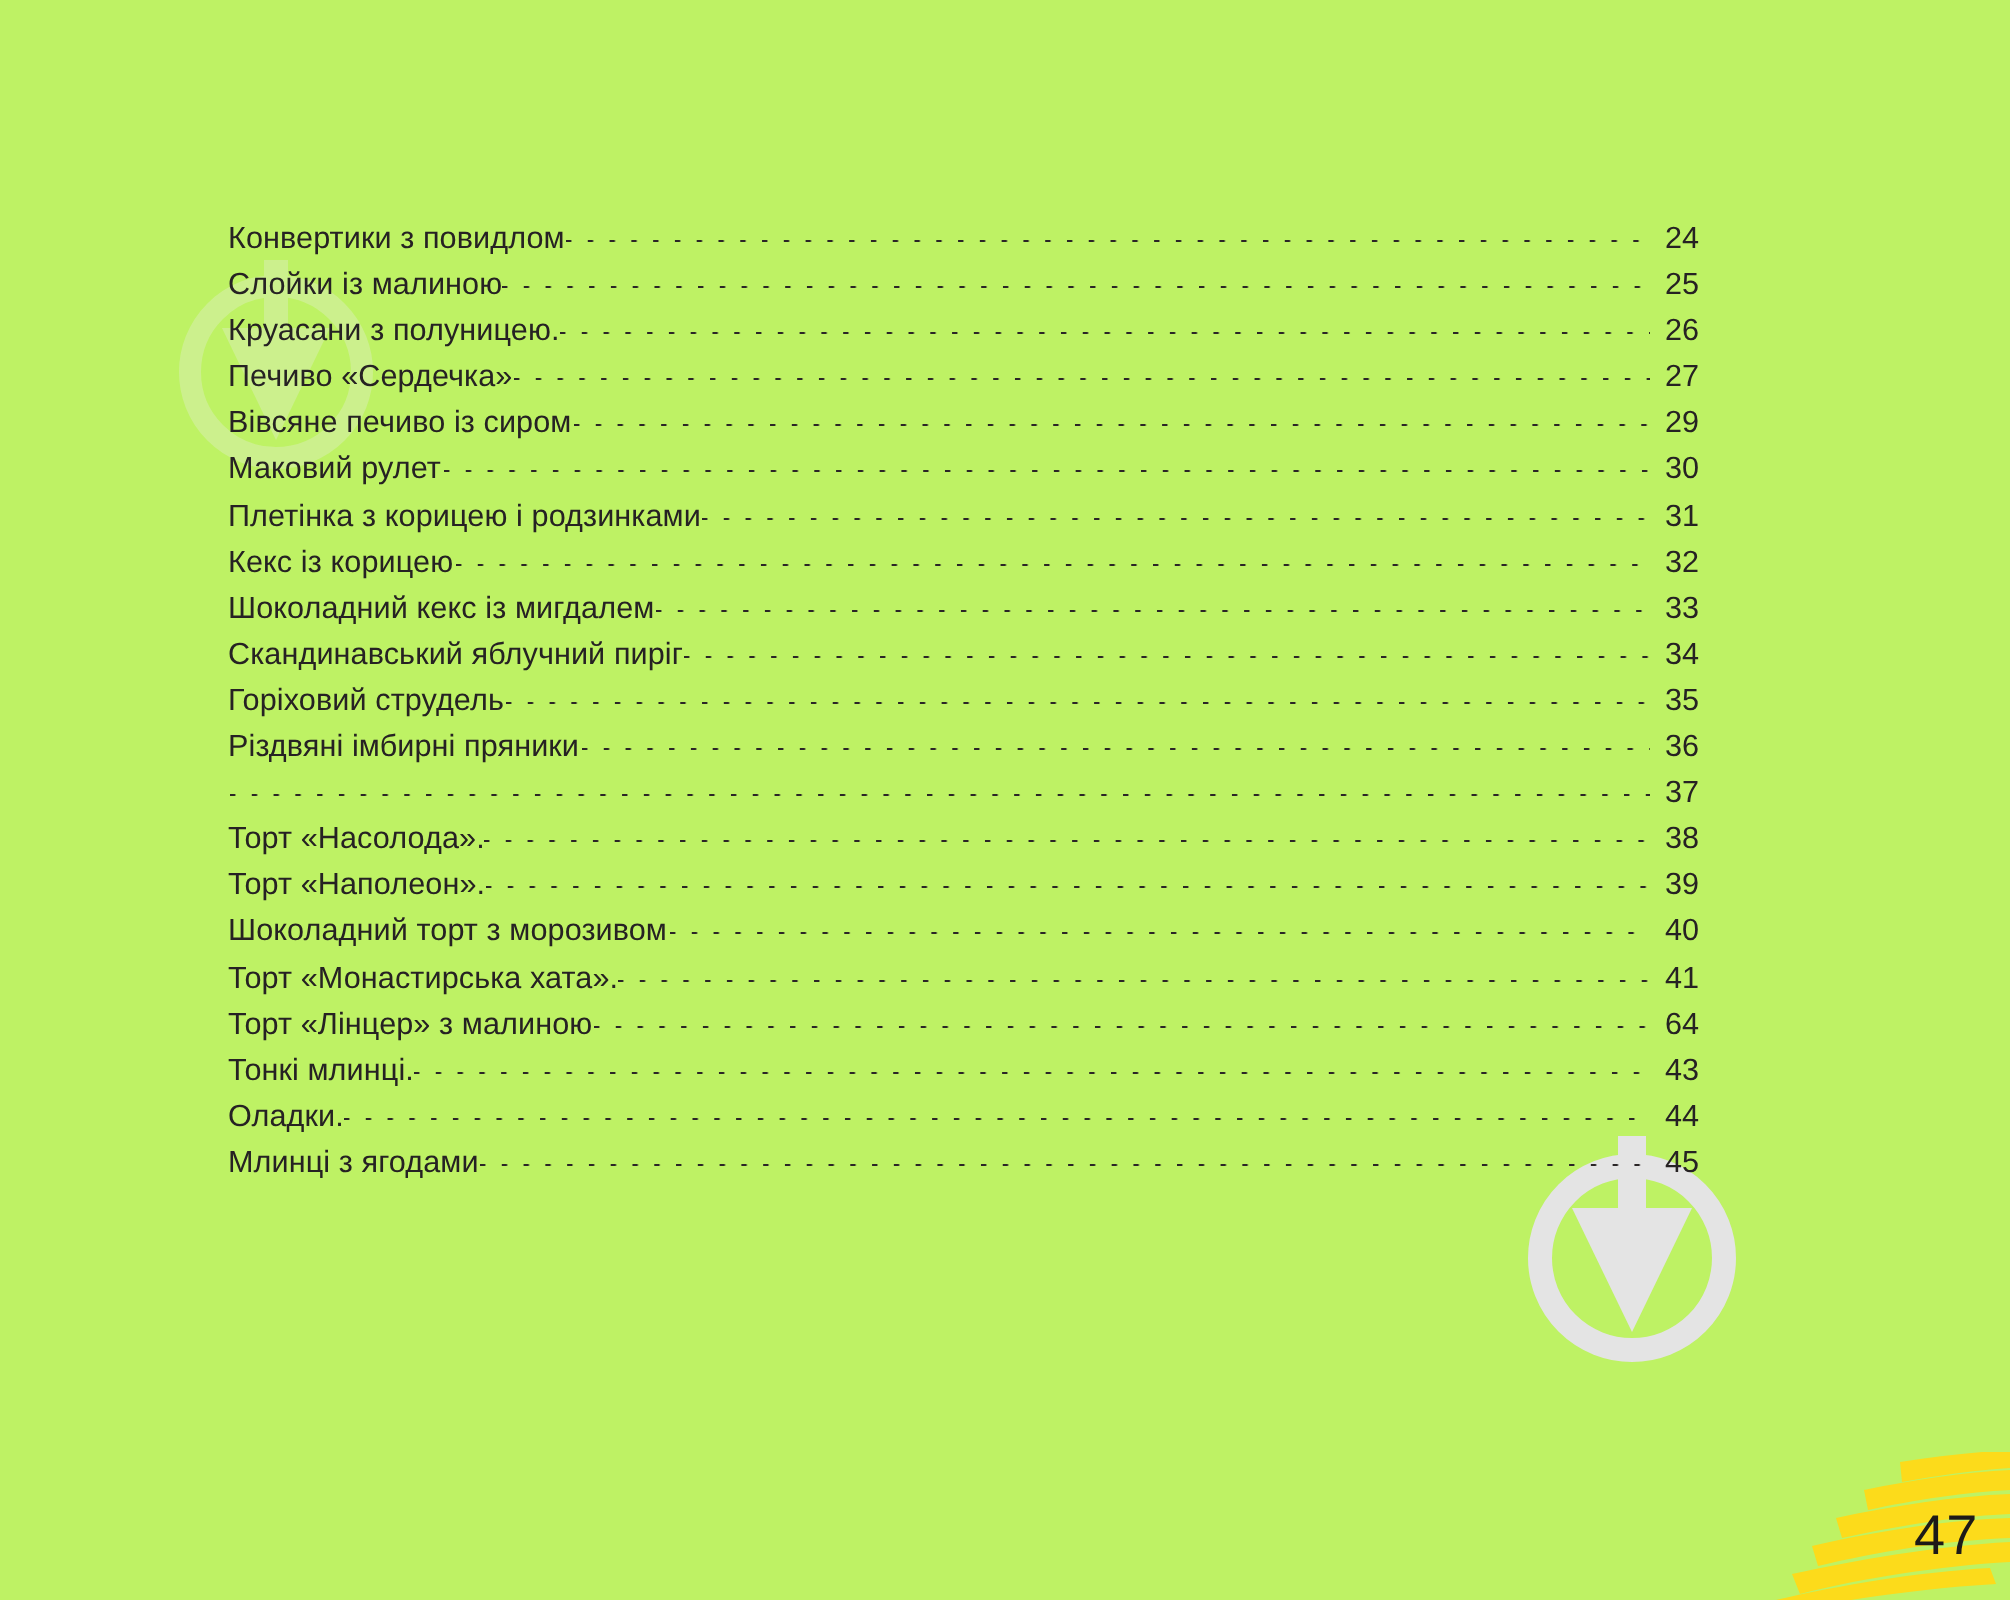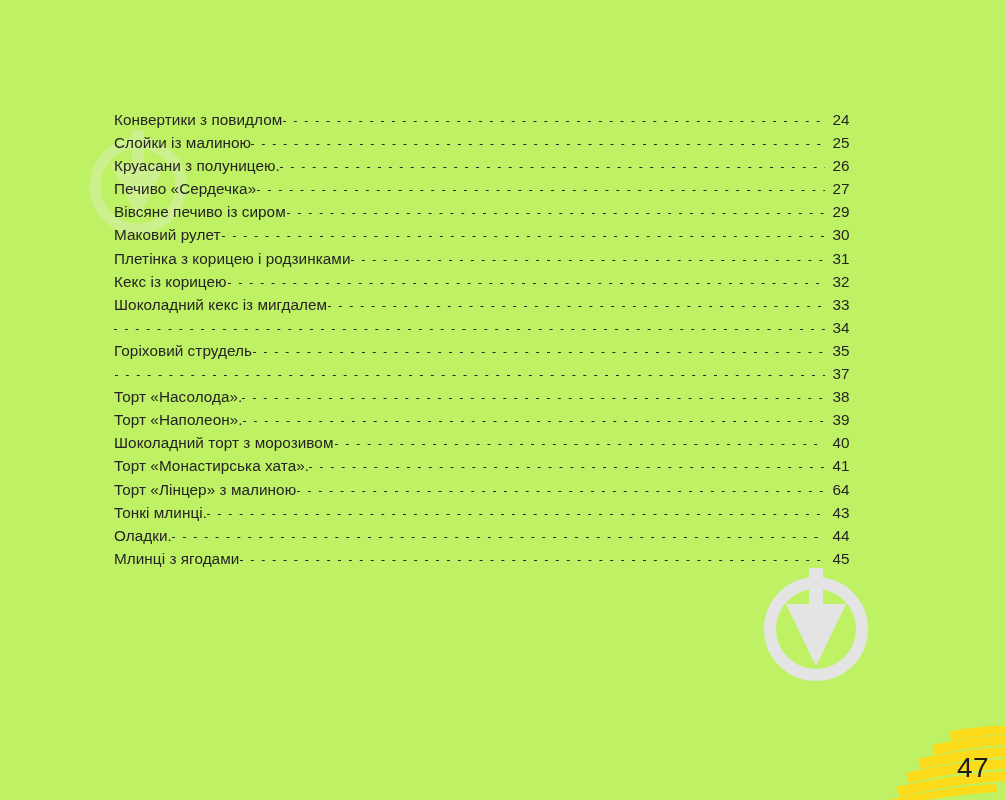--- a/index.html
+++ b/index.html
@@ -177,27 +177,33 @@
         <span class="toc-title">Кекс із корицею</span>
         <span class="toc-leader"></span>
         <span class="toc-page">32</span>
       </div>
       <div class="toc-entry">
         <span class="toc-title">Шоколадний кекс із мигдалем</span>
         <span class="toc-leader"></span>
         <span class="toc-page">33</span>
       </div>
       <div class="toc-entry tight">
+        <span class="toc-title">Скандинавський яблучний пиріг</span>
         <span class="toc-leader"></span>
         <span class="toc-page">34</span>
       </div>
       <div class="toc-entry">
         <span class="toc-title">Горіховий струдель</span>
         <span class="toc-leader"></span>
         <span class="toc-page">35</span>
+      </div>
+      <div class="toc-entry">
+        <span class="toc-title">Різдвяні імбирні пряники</span>
+        <span class="toc-leader"></span>
+        <span class="toc-page">36</span>
       </div>
       <div class="toc-entry">
         <span class="toc-leader"></span>
         <span class="toc-page">37</span>
       </div>
       <div class="toc-entry tight">
         <span class="toc-title">Торт «Насолода».</span>
         <span class="toc-leader"></span>
         <span class="toc-page">38</span>
       </div>

